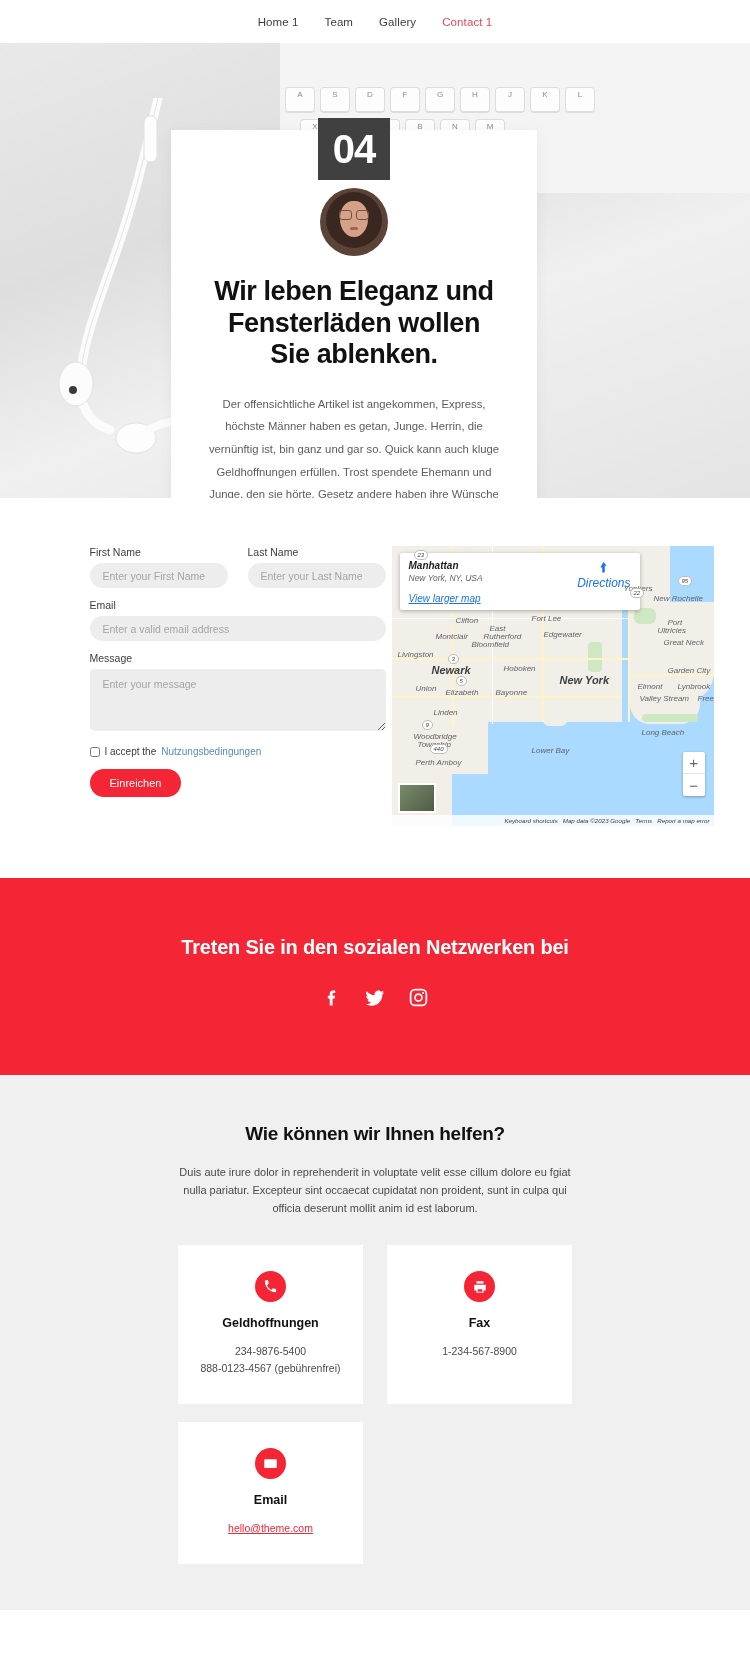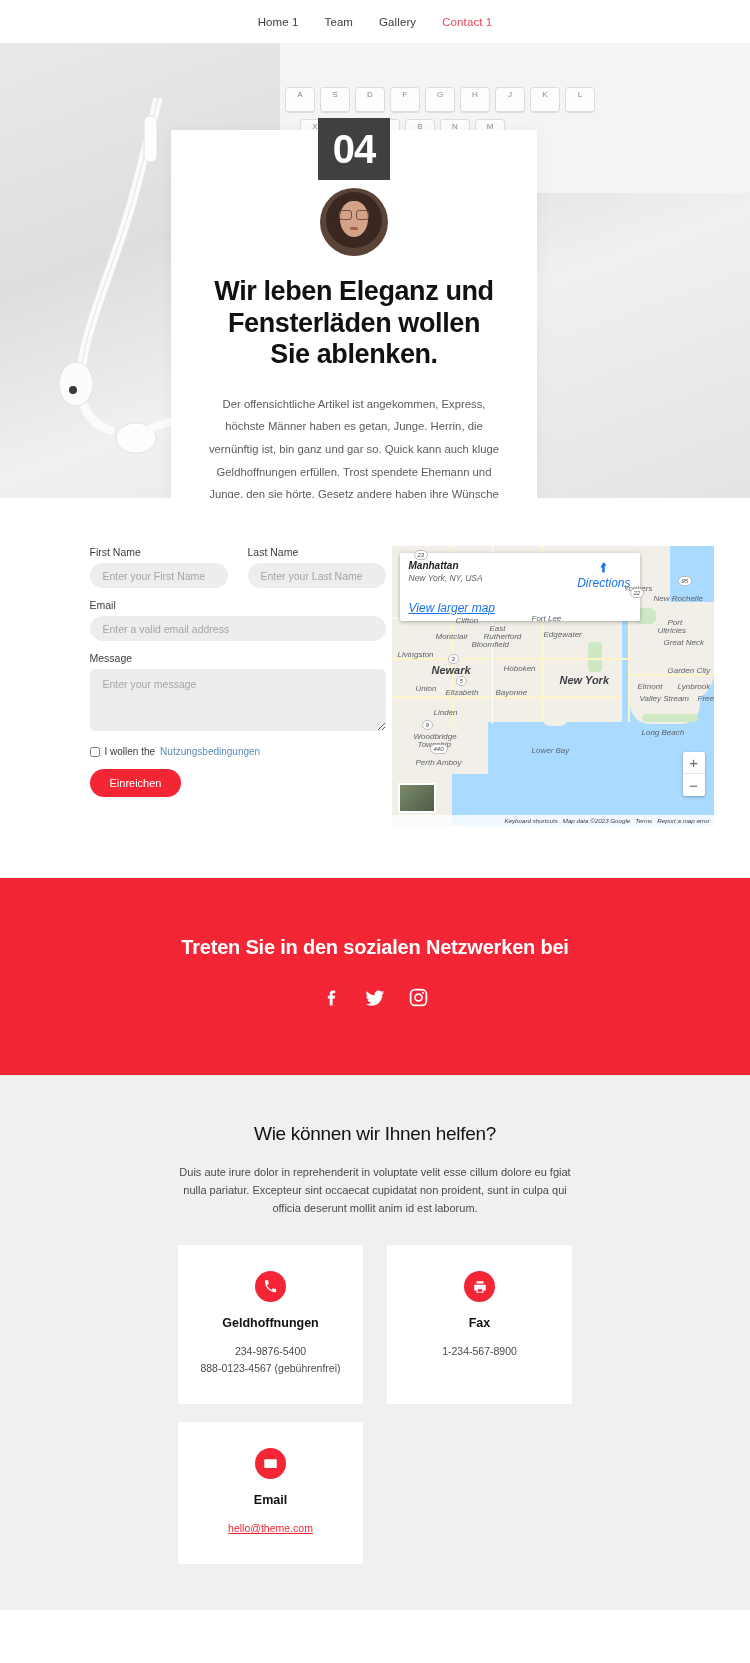--- a/index.html
+++ b/index.html
@@ -203,21 +203,21 @@
     width: 240px;
     background: #fff;
     border-radius: 2px;
     box-shadow: 0 1px 4px rgba(0,0,0,.3);
     padding: 7px 9px 6px;
     display: flex;
     justify-content: space-between;
   }
   .mc-title { font-size: 10px; font-weight: 700; color: #202124; }
   .mc-sub { font-size: 8.5px; color: #5f6368; margin-top: 2px; }
-  .mc-link { font-size: 12px; color: #1a73e8; margin-top: 18px; display:block; }
+  .mc-link { font-size: 10px; color: #1a73e8; margin-top: 10px; display:block; }
   .mc-dir { text-align: center; }
   .mc-dir svg { display: block; margin: 0 auto 1px; }
   .mc-dirtxt { font-size: 12px; color: #1a73e8; }
   .map-label {
     position: absolute;
     font-size: 8px;
     color: #5f6368;
     font-family: "Liberation Sans", sans-serif;
     white-space: nowrap;
   }
@@ -299,21 +299,21 @@
   .social-icons a { color: #fff; display: block; }
 
   
   .help {
     background: #f0f0f0;
     padding: 48px 0 46px;
     text-align: center;
   }
   .help h2 {
     font-size: 19px;
-    font-weight: 400;
+    font-weight: 700;
     color: #111;
     letter-spacing: -.3px;
     margin-bottom: 18px;
   }
   .help > p {
     font-size: 11px;
     line-height: 1.65;
     color: #4a4a4a;
     max-width: 400px;
     margin: 0 auto 28px;
@@ -425,21 +425,21 @@
     <div class="fgroup">
       <label class="fld-label">Email</label>
       <input class="inp" type="email" placeholder="Enter a valid email address" style="">
     </div>
     <div class="fgroup">
       <label class="fld-label">Message</label>
       <textarea class="inp" placeholder="Enter your message" style=""></textarea>
     </div>
     <div class="accept">
       <input type="checkbox" style="">
-      <span>I wollen the</span>
+      <span>I accept the</span>
       <a href="#">Nutzungsbedingungen</a>
     </div>
     <button type="button" class="submit-btn">Einreichen</button>
   </form>
 
   <div class="map-col">
     <div class="map">
 
       <div class="land" style="left:0;top:0;width:230px;height:176px"></div>
       <div class="land" style="left:228px;top:0;width:50px;height:60px"></div>

